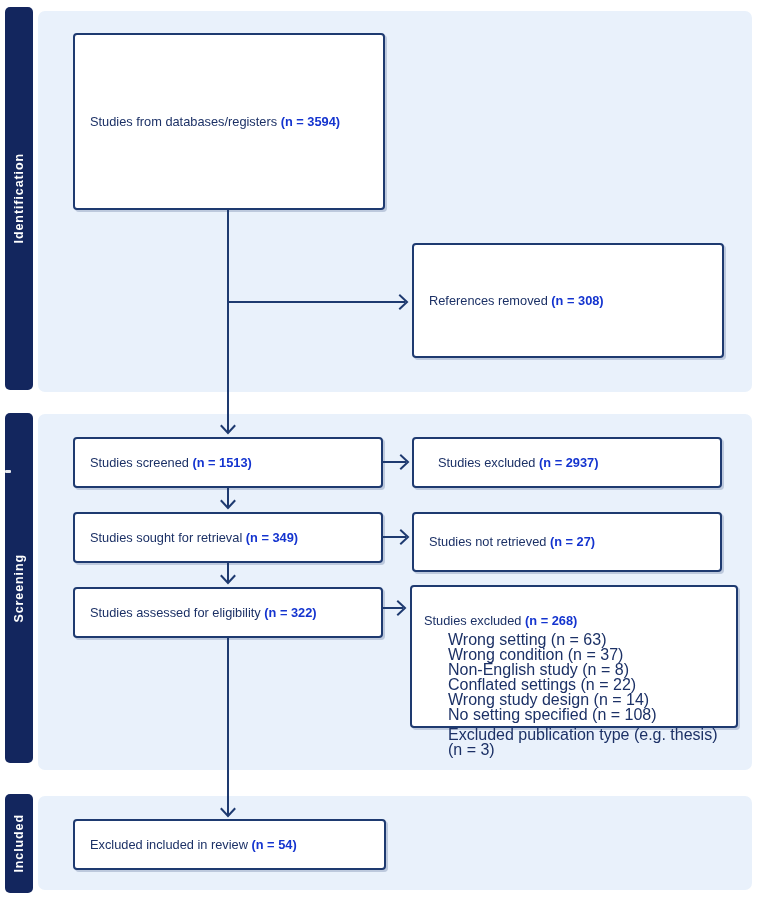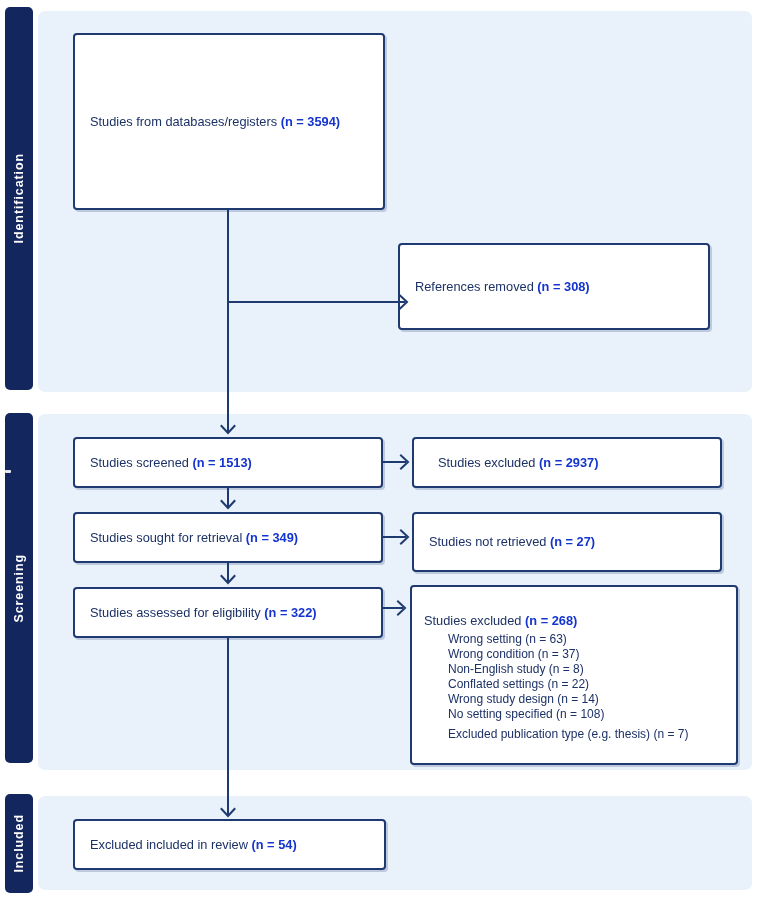--- a/index.html
+++ b/index.html
@@ -64,21 +64,21 @@
     font-weight: bold;
   }
 
   .reasons-box {
     display: block;
     padding: 26px 12px 10px 12px;
   }
   .reasons-main { font-size: 12.8px; margin-bottom: 3px; }
   .reason-item {
     padding-left: 24px;
-    font-size: 12px;
+    font-size: 16px;
     line-height: 15px;
     color: var(--c-label-text);
   }
   .reason-item-last { margin-top: 5px; }
 
   .connectors {
     position: absolute;
     left: 0; top: 0;
     pointer-events: none;
   }
@@ -121,21 +121,21 @@
 
   <div class="stray-mark"></div>
 
   <div class="flow-box" style="left:73px; top:33px; width:312px; height:177px;">
     <div>
       <span>Studies from databases/registers</span>
       <span class="count">(n = 3594)</span>
     </div>
   </div>
 
-  <div class="flow-box" style="left:398px; top:243px; width:312px; height:87px;">
+  <div class="flow-box" style="left:412px; top:243px; width:312px; height:115px;">
     <div>
       <span>References removed</span>
       <span class="count">(n = 308)</span>
     </div>
   </div>
 
   <div class="flow-box" style="left:73px; top:437px; width:310px; height:51px;">
     <div>
       <span>Studies screened</span>
       <span class="count">(n = 1513)</span>
@@ -163,32 +163,32 @@
     </div>
   </div>
 
   <div class="flow-box" style="left:73px; top:587px; width:310px; height:51px;">
     <div>
       <span>Studies assessed for eligibility</span>
       <span class="count">(n = 322)</span>
     </div>
   </div>
 
-  <div class="flow-box reasons-box" style="left:410px; top:585px; width:328px; height:180px;">
+  <div class="flow-box reasons-box" style="left:410px; top:585px; width:328px; height:143px;">
     <div class="reasons-main">
       <span>Studies excluded</span>
       <span class="count">(n = 268)</span>
     </div>
     <div class="reason-item">Wrong setting (n = 63)</div>
     <div class="reason-item">Wrong condition (n = 37)</div>
     <div class="reason-item">Non-English study (n = 8)</div>
     <div class="reason-item">Conflated settings (n = 22)</div>
     <div class="reason-item">Wrong study design (n = 14)</div>
     <div class="reason-item">No setting specified (n = 108)</div>
-    <div class="reason-item reason-item-last">Excluded publication type (e.g. thesis) (n = 7)</div>
+    <div class="reason-item reason-item-last">Excluded publication type (e.g. thesis) (n = 3)</div>
   </div>
 
   <div class="flow-box" style="left:73px; top:819px; width:313px; height:51px;">
     <div>
       <span>Excluded included in review</span>
       <span class="count">(n = 54)</span>
     </div>
   </div>
 
   <svg class="connectors" width="768" height="900" viewBox="0 0 768 900">

